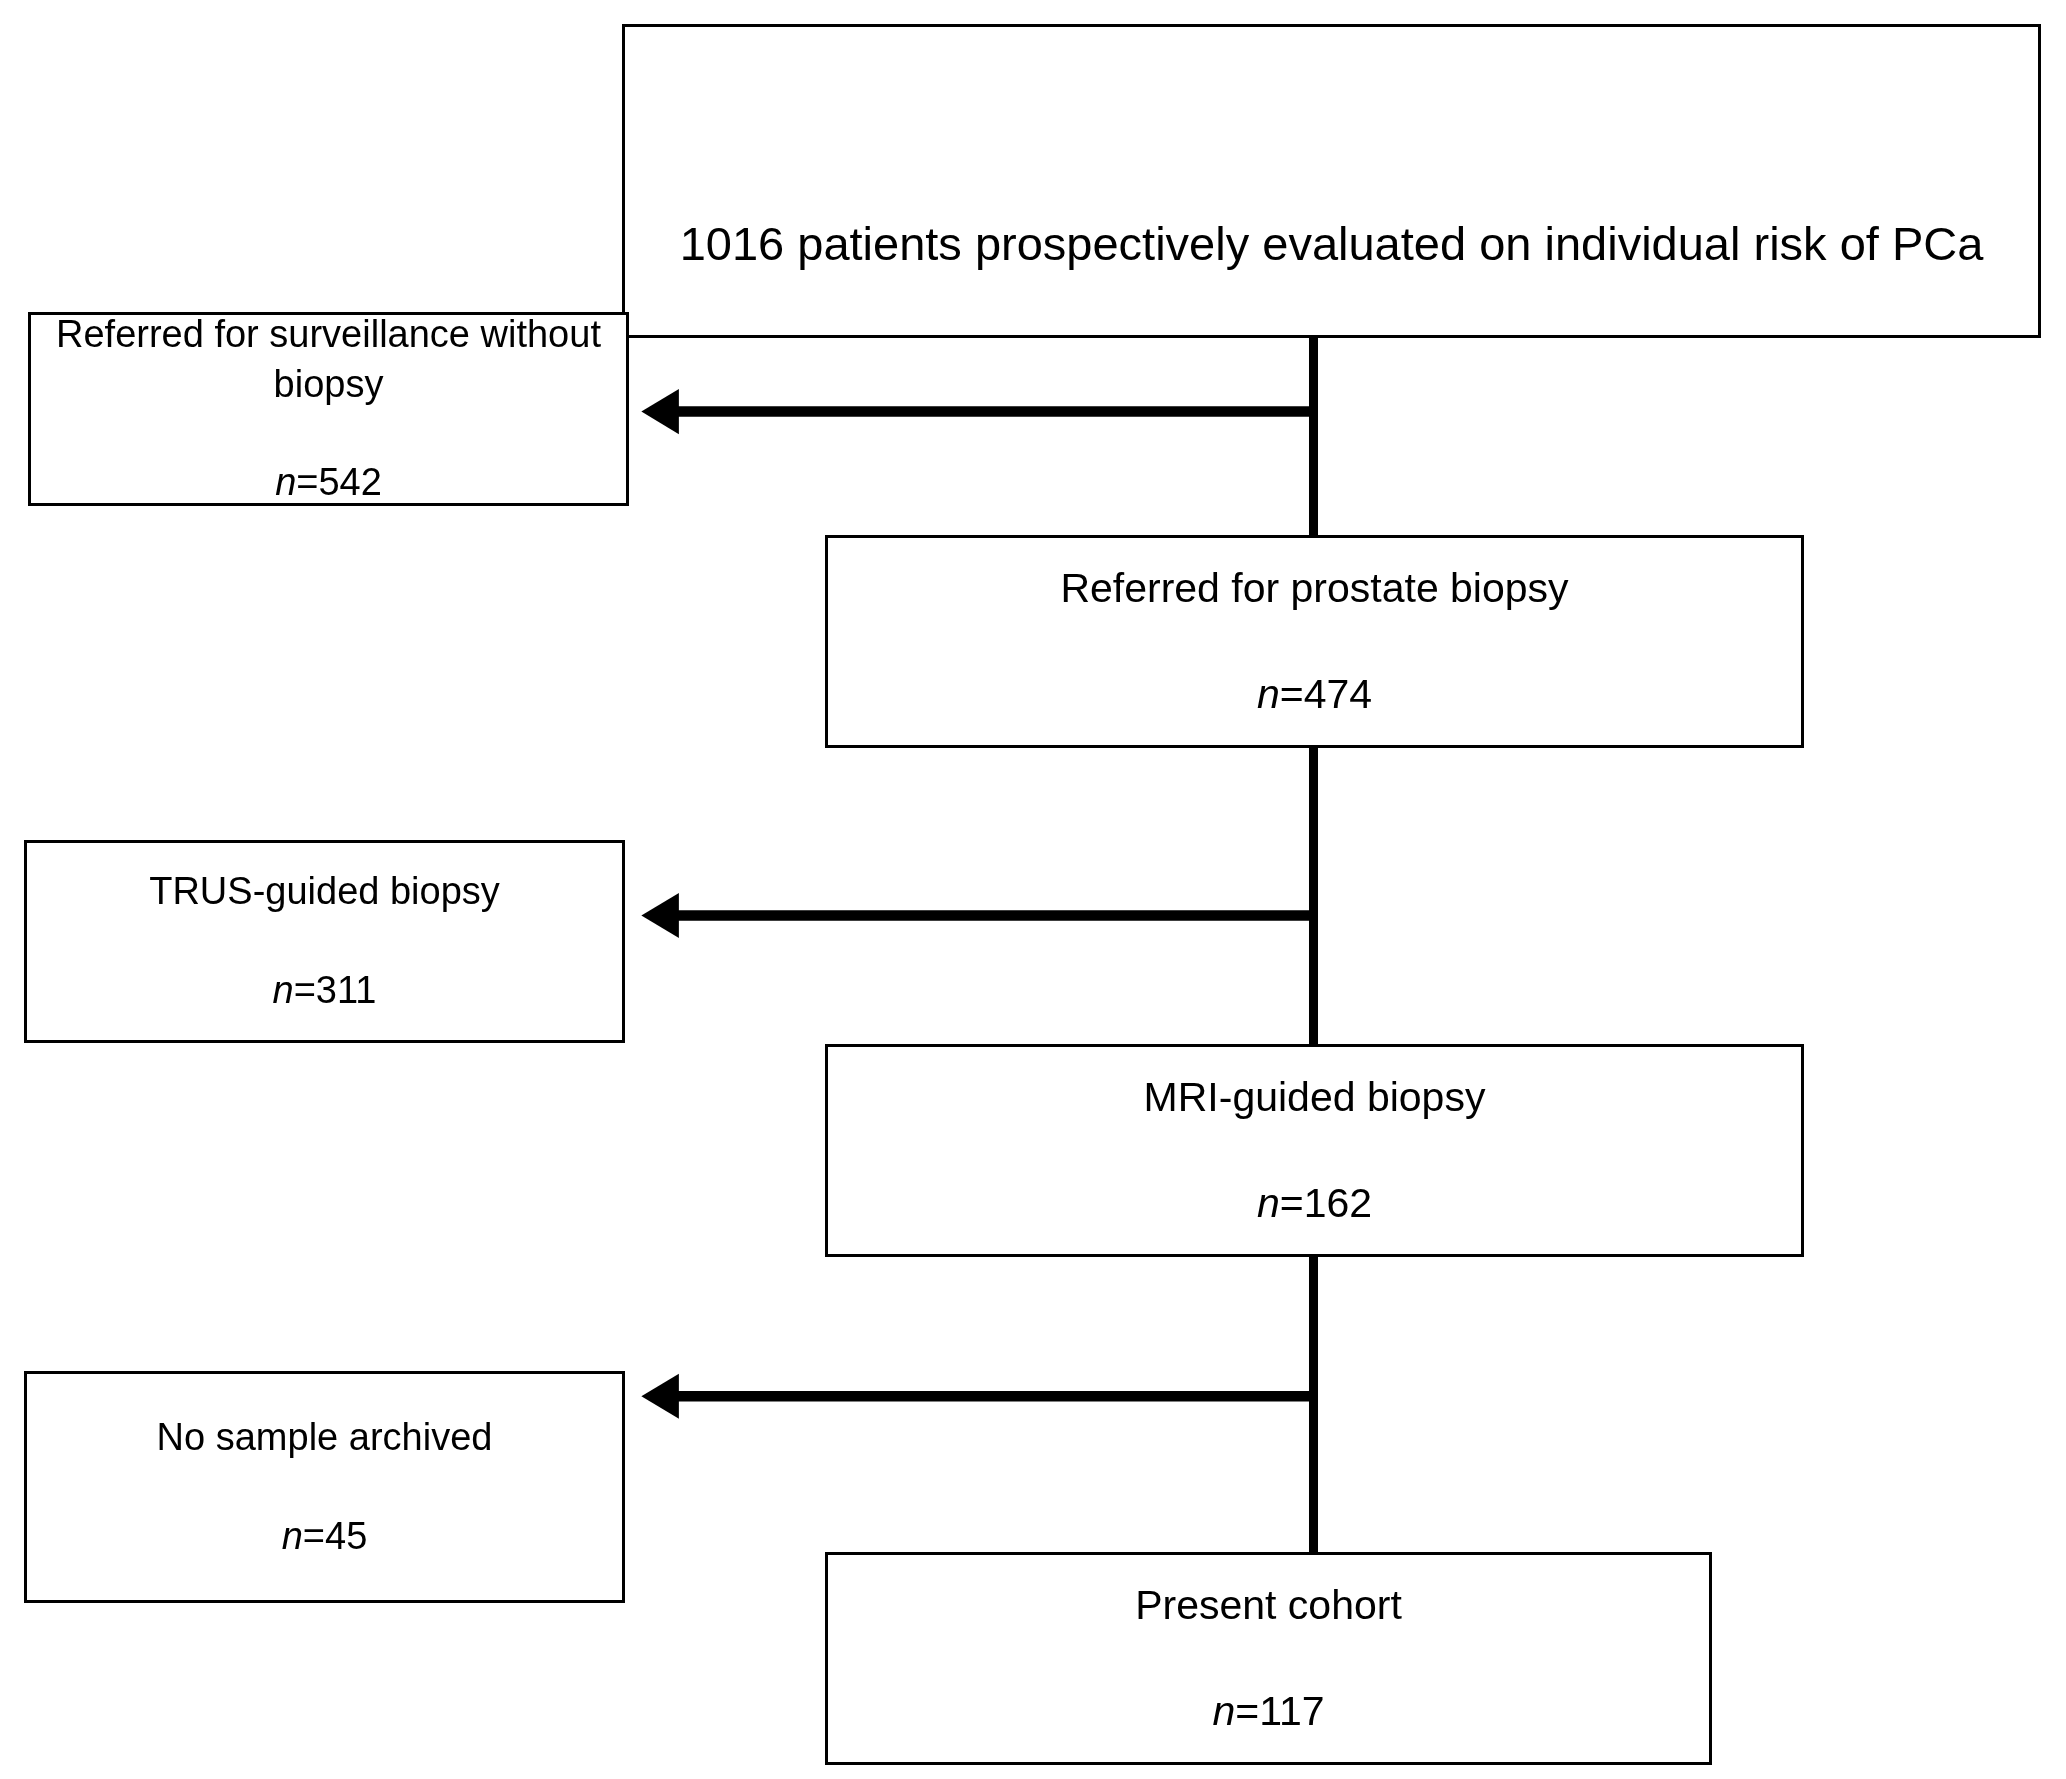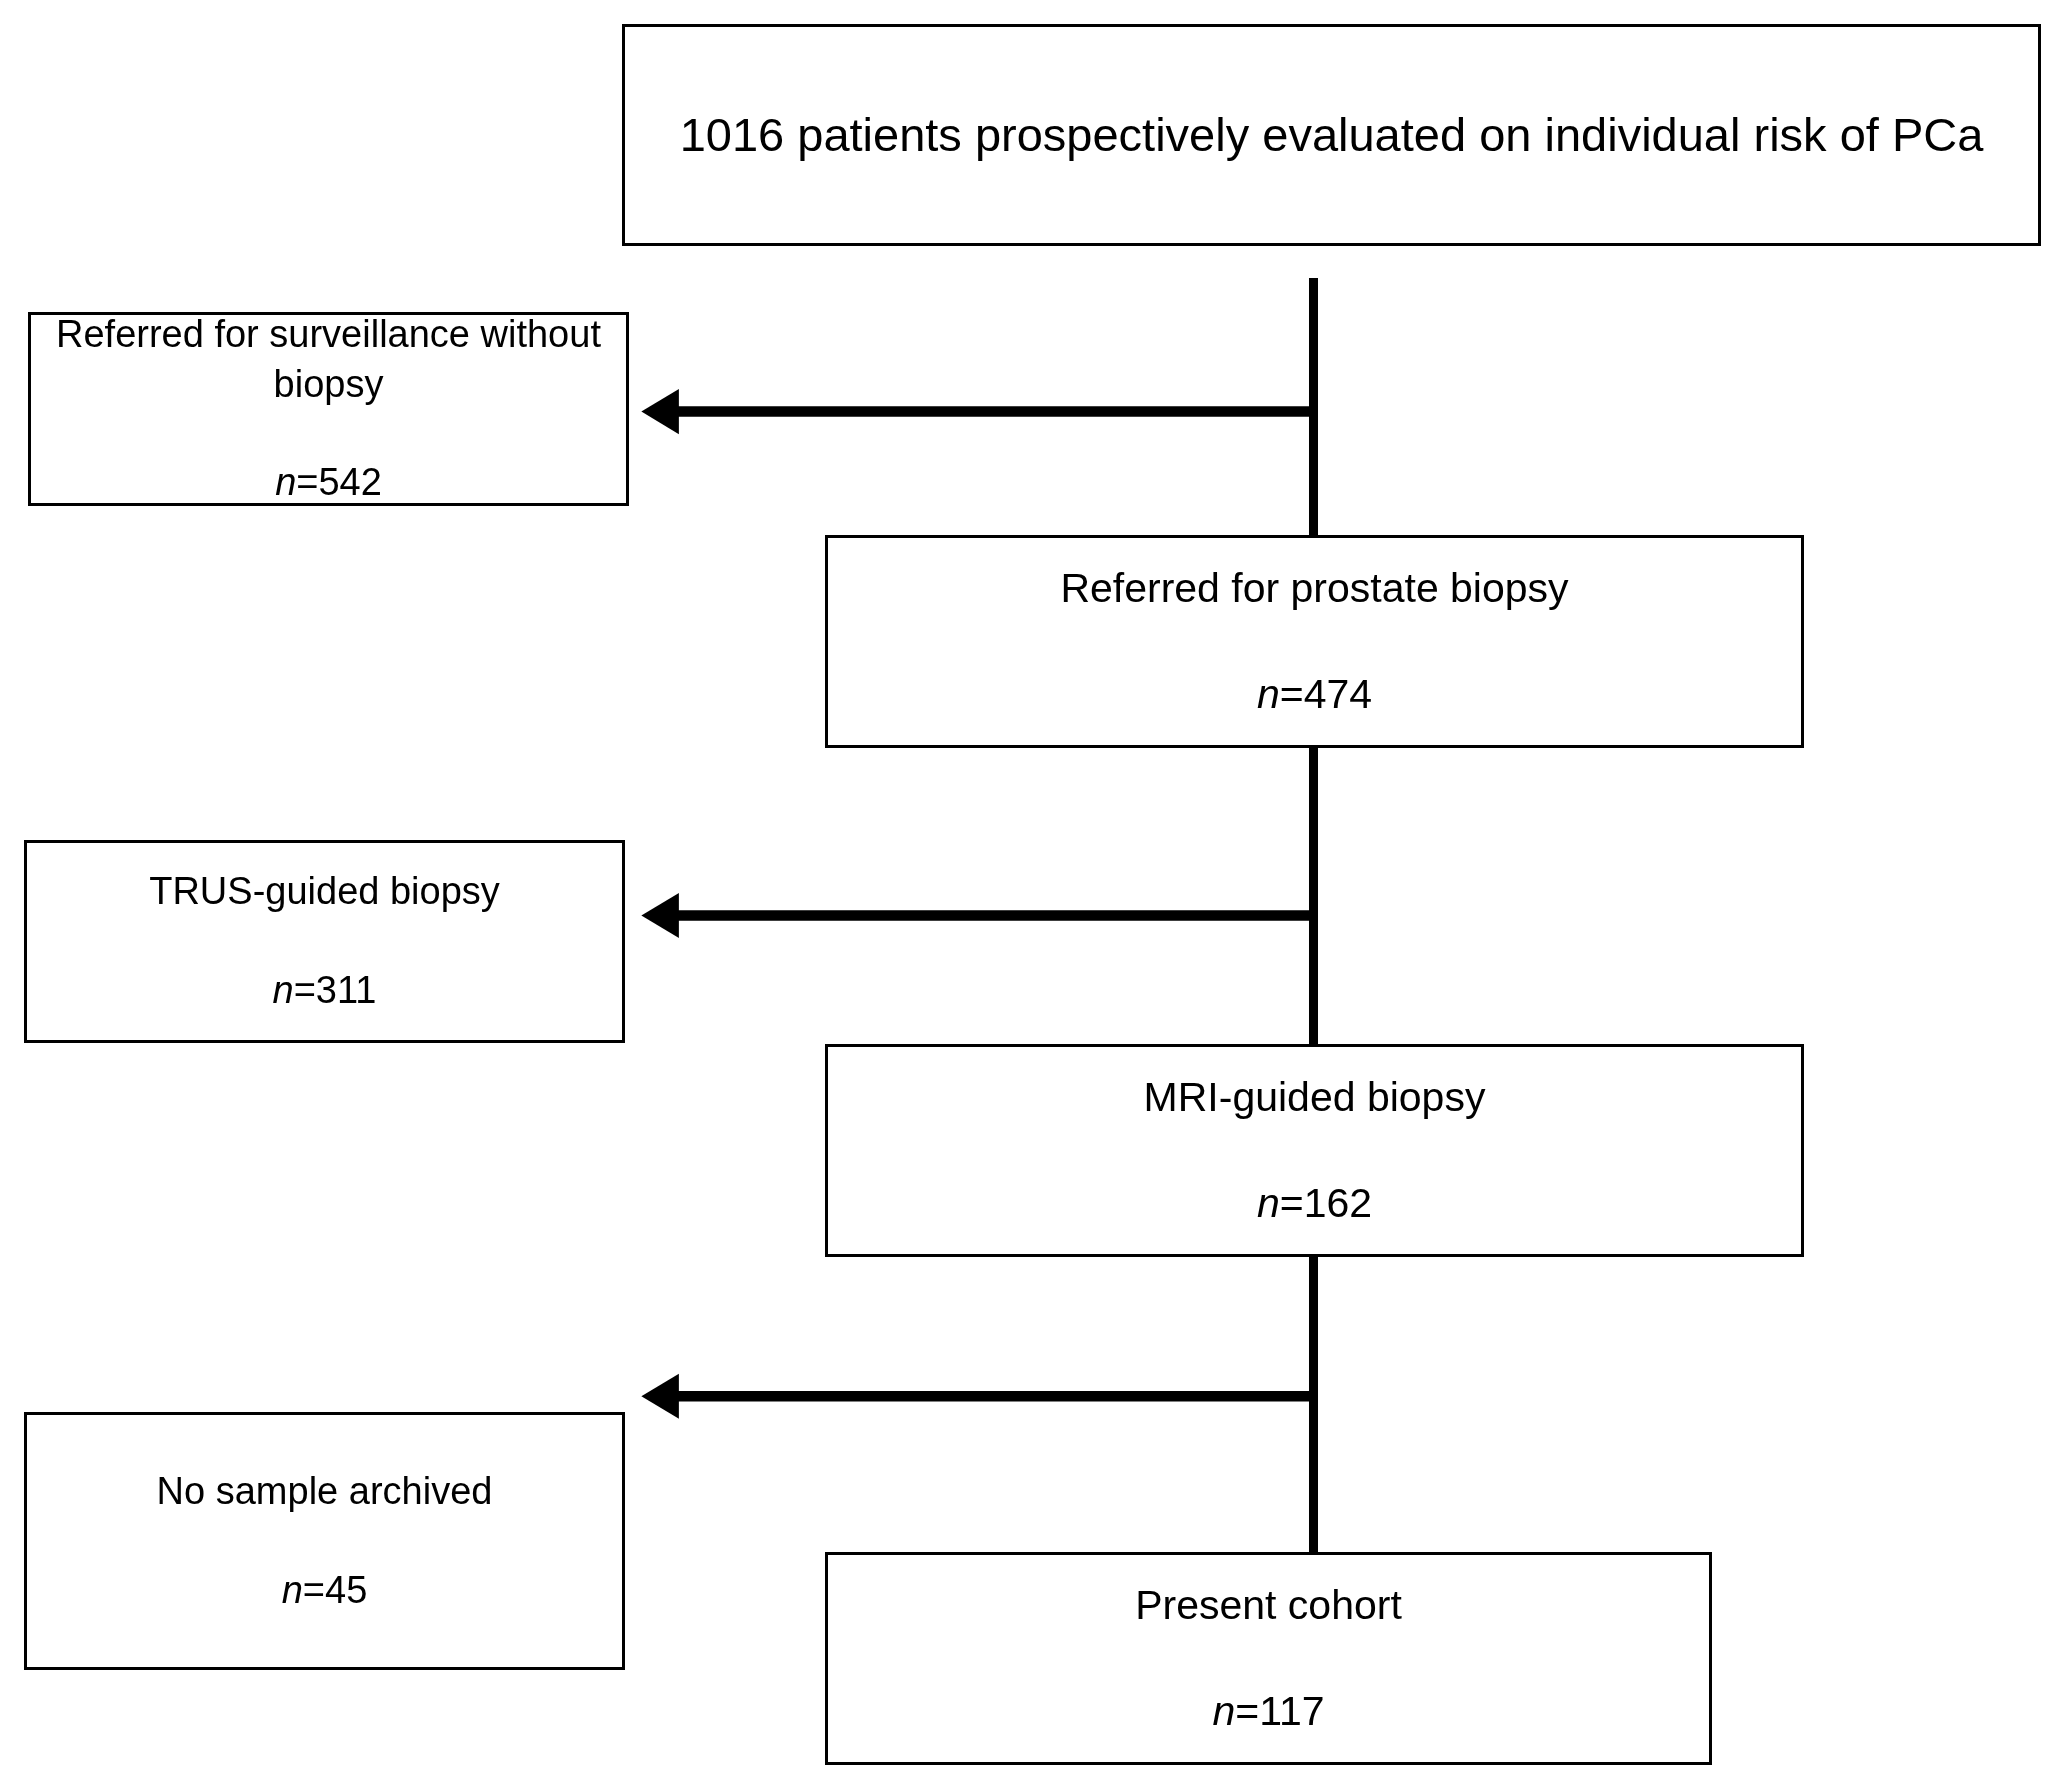--- a/index.html
+++ b/index.html
@@ -79,21 +79,21 @@
 
     <line x1="1749" y1="1219" x2="880" y2="1219" stroke="#000000" stroke-width="14"></line>
     <polygon points="854,1219 904,1189 904,1249" fill="#000000"></polygon>
 
     <line x1="1749" y1="1671" x2="1749" y2="2069" stroke="#000000" stroke-width="12"></line>
 
     <line x1="1749" y1="1859" x2="880" y2="1859" stroke="#000000" stroke-width="14"></line>
     <polygon points="854,1859 904,1829 904,1889" fill="#000000"></polygon>
   </svg>
 
-  <div class="node-box size-root" style="left:622px; top:24px; width:1419px; height:222px;">
+  <div class="node-box size-root" style="left:622px; top:24px; width:1419px; height:314px;align-items:flex-end;">
     <div class="node-text">
       <span class="node-label">1016 patients prospectively evaluated on individual risk of PCa</span>
     </div>
   </div>
 
   <div class="node-box size-side" style="left:28px; top:312px; width:601px; height:194px;">
     <div class="node-text">
       <span class="node-label">Referred for surveillance without biopsy</span>
       <span class="node-count"><span class="n-italic">n</span><span>=</span><span>542</span></span>
     </div>
@@ -113,21 +113,21 @@
     </div>
   </div>
 
   <div class="node-box size-mid" style="left:825px; top:1044px; width:979px; height:213px;align-items:center;">
     <div class="node-text">
       <span class="node-label">MRI-guided biopsy</span>
       <span class="node-count"><span class="n-italic">n</span><span>=</span><span>162</span></span>
     </div>
   </div>
 
-  <div class="node-box size-side" style="left:24px; top:1412px; width:601px; height:258px;">
+  <div class="node-box size-side" style="left:24px; top:1371px; width:601px; height:232px;">
     <div class="node-text">
       <span class="node-label">No sample archived</span>
       <span class="node-count"><span class="n-italic">n</span><span>=</span><span>45</span></span>
     </div>
   </div>
 
   <div class="node-box size-mid" style="left:825px; top:1552px; width:887px; height:213px;">
     <div class="node-text">
       <span class="node-label">Present cohort</span>
       <span class="node-count"><span class="n-italic">n</span><span>=</span><span>117</span></span>

